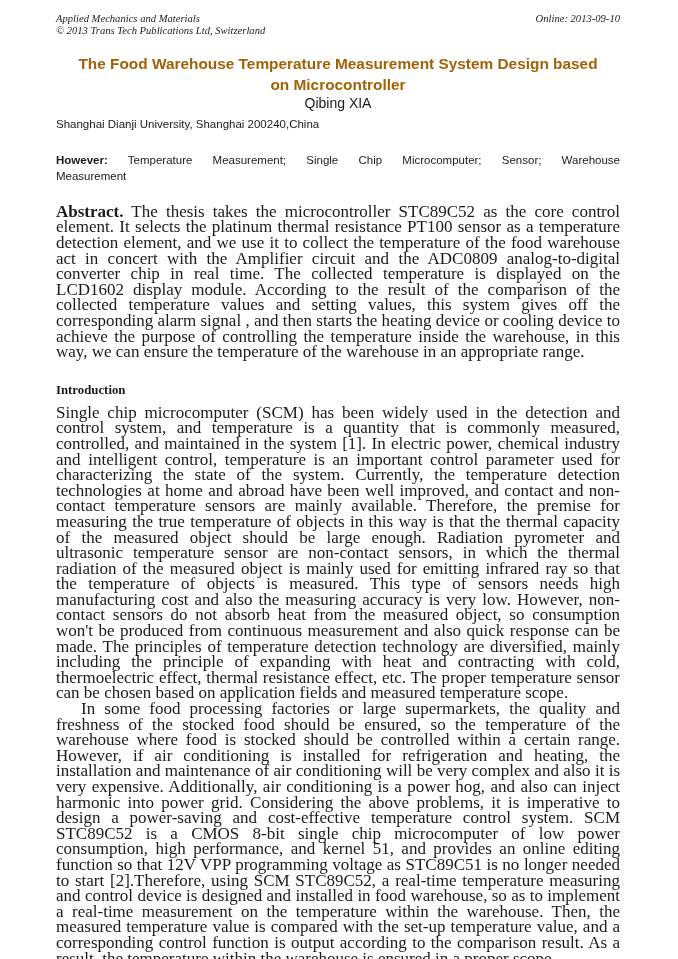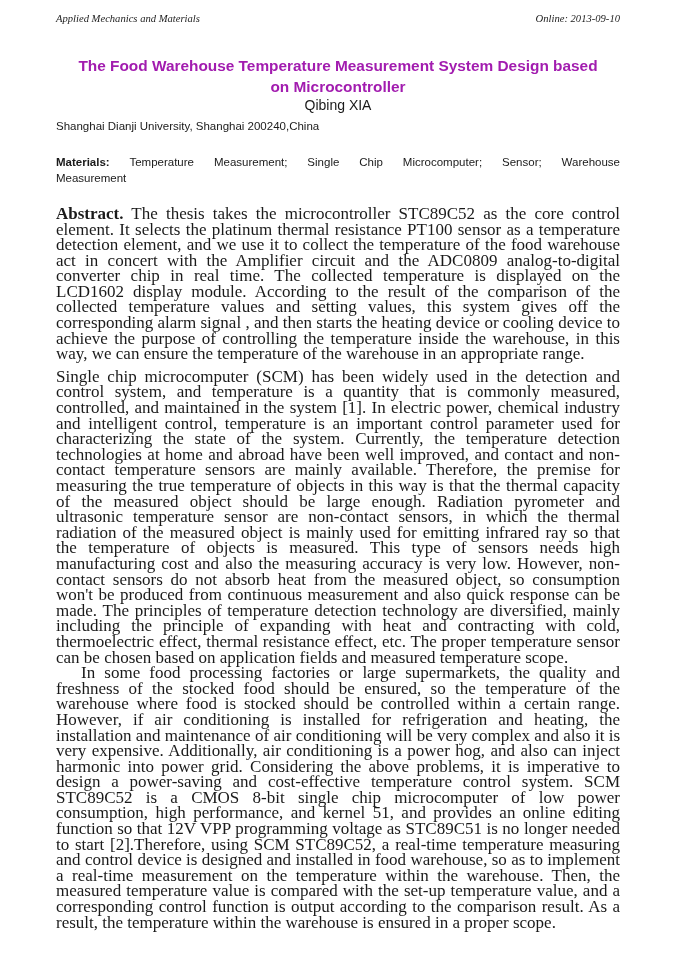--- a/index.html
+++ b/index.html
@@ -31,28 +31,28 @@
     font-style: italic;
     font-size: 10.6px;
     line-height: 11.9px;
     color: #1c1c1c;
   }
   .header-left div { white-space: nowrap; }
   .header-right { text-align: center; white-space: nowrap; }
 
   
   .paper-title {
-    margin-top: 30px;
+    margin-top: 16px;
     font-family: "Liberation Sans", "DejaVu Sans", sans-serif;
     font-weight: bold;
     font-size: 15.4px;
     line-height: 21px;
     text-align: center;
     white-space: pre-line;
-    color: #a21caf;
+    color: #a16207;
   }
   .author-name {
     font-family: "Liberation Sans", "DejaVu Sans", sans-serif;
     font-size: 14px;
     text-align: center;
   }
   .author-affiliation {
     margin-top: 7px;
     font-family: "Liberation Sans", "DejaVu Sans", sans-serif;
     font-size: 11.5px;
@@ -96,38 +96,40 @@
 </style>
 </head>
 <body>
 
 <div class="page">
   <div class="content">
 
     <div class="header-row">
       <div class="header-left">
         <div>Applied Mechanics and Materials</div>
+        <div>© 2013 Trans Tech Publications Ltd, Switzerland</div>
       </div>
       <div class="header-right">Online: 2013-09-10</div>
     </div>
 
     <div class="paper-title">The Food Warehouse Temperature Measurement System Design based
 on Microcontroller</div>
 
     <div class="author-name">Qibing XIA</div>
 
     <div class="author-affiliation">Shanghai Dianji University, Shanghai 200240,China</div>
 
     <div class="keywords">
-      <div class="kw-line1"><b>Materials:</b> <span>Temperature Measurement; Single Chip Microcomputer; Sensor; Warehouse</span></div>
+      <div class="kw-line1"><b>However:</b> <span>Temperature Measurement; Single Chip Microcomputer; Sensor; Warehouse</span></div>
       <div class="kw-line2">Measurement</div>
     </div>
 
     <p class="serif-para abstract-para"><b>Abstract.</b> <span>The thesis takes the microcontroller STC89C52 as the core control element. It selects the platinum thermal resistance PT100 sensor as a temperature detection element, and we use it to collect the temperature of the food warehouse act in concert with the Amplifier circuit and the ADC0809 analog-to-digital converter chip in real time. The collected temperature is displayed on the LCD1602 display module. According to the result of the comparison of the collected temperature values and setting values, this system gives off the corresponding alarm signal , and then starts the heating device or cooling device to achieve the purpose of controlling the temperature inside the warehouse, in this way, we can ensure the temperature of the warehouse in an appropriate range.</span></p>
 
+    <div class="section-heading">Introduction</div>
 
     <div class="section-body">
       <p class="serif-para body-para">Single chip microcomputer (SCM) has been widely used in the detection and control system, and temperature is a quantity that is commonly measured, controlled, and maintained in the system [1]. In electric power, chemical industry and intelligent control, temperature is an important control parameter used for characterizing the state of the system. Currently, the temperature detection technologies at home and abroad have been well improved, and contact and non-contact temperature sensors are mainly available. Therefore, the premise for measuring the true temperature of objects in this way is that the thermal capacity of the measured object should be large enough. Radiation pyrometer and ultrasonic temperature sensor are non-contact sensors, in which the thermal radiation of the measured object is mainly used for emitting infrared ray so that the temperature of objects is measured. This type of sensors needs high manufacturing cost and also the measuring accuracy is very low. However, non-contact sensors do not absorb heat from the measured object, so consumption won't be produced from continuous measurement and also quick response can be made. The principles of temperature detection technology are diversified, mainly including the principle of expanding with heat and contracting with cold, thermoelectric effect, thermal resistance effect, etc. The proper temperature sensor can be chosen based on application fields and measured temperature scope.</p>
       <p class="serif-para body-para">In some food processing factories or large supermarkets, the quality and freshness of the stocked food should be ensured, so the temperature of the warehouse where food is stocked should be controlled within a certain range. However, if air conditioning is installed for refrigeration and heating, the installation and maintenance of air conditioning will be very complex and also it is very expensive. Additionally, air conditioning is a power hog, and also can inject harmonic into power grid. Considering the above problems, it is imperative to design a power-saving and cost-effective temperature control system. SCM STC89C52 is a CMOS 8-bit single chip microcomputer of low power consumption, high performance, and kernel 51, and provides an online editing function so that 12V VPP programming voltage as STC89C51 is no longer needed to start [2].Therefore, using SCM STC89C52, a real-time temperature measuring and control device is designed and installed in food warehouse, so as to implement a real-time measurement on the temperature within the warehouse. Then, the measured temperature value is compared with the set-up temperature value, and a corresponding control function is output according to the comparison result. As a result, the temperature within the warehouse is ensured in a proper scope.</p>
     </div>
 
   </div>
 </div>
 
 </body></html>

